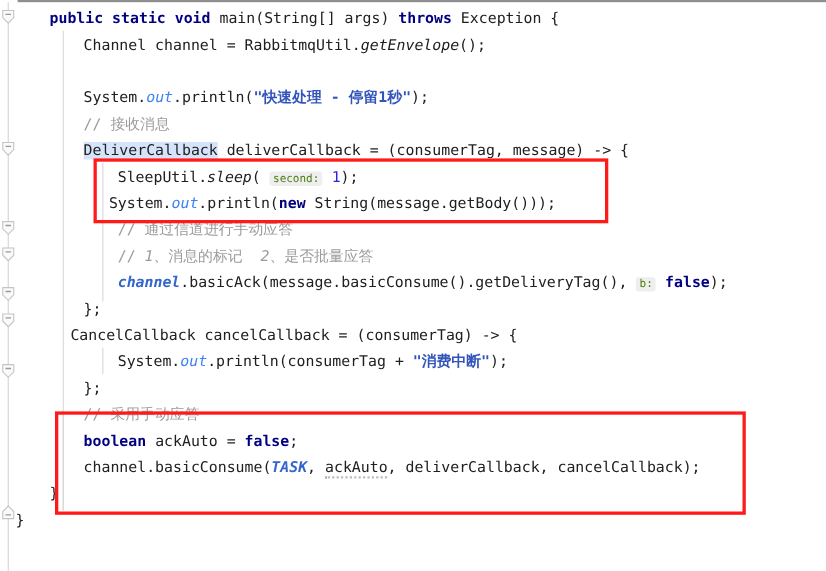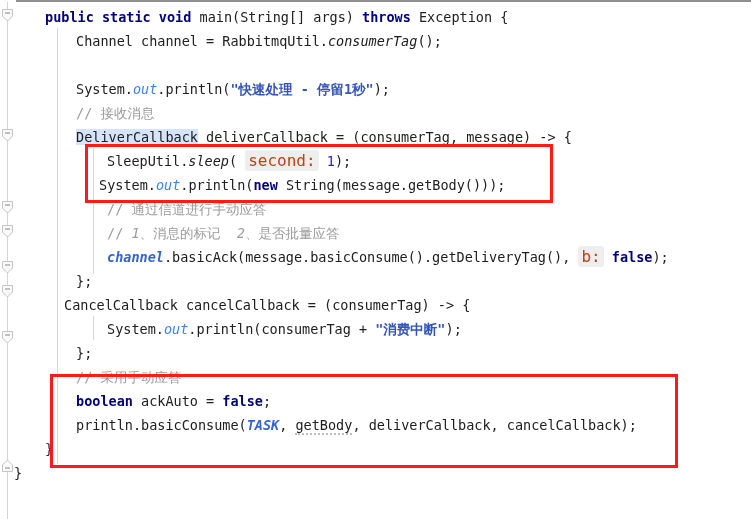--- a/index.html
+++ b/index.html
@@ -52,24 +52,24 @@
   .str{color:#3355bb;font-weight:bold;}
   .num{color:#2a22dd;}
   .cmt{color:#9b9b9b;}
   .cmt-i{color:#9b9b9b;font-style:italic;}
   .fld{color:#3366cc;font-style:italic;font-weight:bold;}
   .stat{color:#3b82f6;font-style:italic;}
   .mth{color:#202020;font-style:italic;}
   .plain{color:#202020;}
   .hilite{background:#d6e4fb;}
   .hint{
-    background:#eeeeee;color:#c2410c;
+    background:#eeeeee;color:#4d7c0f;
     border-radius:3px;
     padding:1px 3px 1px 3px;
-    font-size:16px;
+    font-size:10px;
     margin-top:47px;
   }
   .squig{
     border-bottom:2px dotted #bdbdbd;
   }
   
   .redbox{
     position:absolute;
     border:3px solid #ff1a1a;
     box-sizing:border-box;
@@ -139,37 +139,37 @@
 
   <div class="code">
     <div id="guides">
         <div class="indent-guide" style="left: 57px; top: 28px; height: 436px;"></div>
         <div class="indent-guide" style="left: 93px; top: 148px; height: 126px;"></div>
         <div class="indent-guide" style="left: 93px; top: 316px; height: 24px;"></div>
         <div class="indent-guide" style="left: 57px; top: 374px; height: 90px;"></div>
       </div>
     <div id="lines">
         <div class="line" style="top: 8px; left: 45px;"><span class="kw">public</span><span class="plain"> </span><span class="kw">static</span><span class="plain"> </span><span class="kw">void</span><span class="plain"> </span><span class="plain">main(String[] args) </span><span class="kw">throws</span><span class="plain"> Exception {</span></div>
-        <div class="line" style="top: 32px; left: 76px;"><span class="plain">Channel channel = RabbitmqUtil.</span><span class="mth">consumerTag</span><span class="plain">();</span></div>
+        <div class="line" style="top: 32px; left: 76px;"><span class="plain">Channel channel = RabbitmqUtil.</span><span class="mth">getEnvelope</span><span class="plain">();</span></div>
         <div class="line" style="top: 56px; left: 76px;"></div>
         <div class="line" style="top: 80px; left: 76px;"><span class="plain">System.</span><span class="stat">out</span><span class="plain">.println(</span><span class="str">"快速处理 - 停留1秒"</span><span class="plain">);</span></div>
         <div class="line" style="top: 104px; left: 76px;"><span class="cmt">// 接收消息</span></div>
         <div class="line" style="top: 128px; left: 76px;"><span class="hilite">DeliverCallback</span><span class="plain"> deliverCallback = (consumerTag, message) -&gt; {</span></div>
         <div class="line" style="top: 152px; left: 107px;"><span class="plain">SleepUtil.</span><span class="mth">sleep</span><span class="plain">( </span><span class="hint">second:</span><span class="plain"> </span><span class="num">1</span><span class="plain">);</span></div>
         <div class="line" style="top: 176px; left: 99px;"><span class="plain">System.</span><span class="stat">out</span><span class="plain">.println(</span><span class="kw">new</span><span class="plain"> String(message.getBody()));</span></div>
         <div class="line" style="top: 200px; left: 107px;"><span class="cmt">// 通过信道进行手动应答</span></div>
         <div class="line" style="top: 224px; left: 107px;"><span class="cmt">// </span><span class="cmt-i">1</span><span class="cmt">、消息的标记  </span><span class="cmt-i">2</span><span class="cmt">、是否批量应答</span></div>
         <div class="line" style="top: 248px; left: 107px;"><span class="fld">channel</span><span class="plain">.basicAck(message.basicConsume().getDeliveryTag(), </span><span class="hint">b:</span><span class="plain"> </span><span class="kw">false</span><span class="plain">);</span></div>
         <div class="line" style="top: 272px; left: 76px;"><span class="plain">};</span></div>
         <div class="line" style="top: 296px; left: 64px;"><span class="plain">CancelCallback cancelCallback = (consumerTag) -&gt; {</span></div>
         <div class="line" style="top: 320px; left: 107px; text-align: center;"><span class="plain">System.</span><span class="stat">out</span><span class="plain">.println(consumerTag + </span><span class="str">"消费中断"</span><span class="plain">);</span></div>
         <div class="line" style="top: 344px; left: 76px;"><span class="plain">};</span></div>
         <div class="line" style="top: 368px; left: 76px;"><span class="cmt">// 采用手动应答</span></div>
         <div class="line" style="top: 392px; left: 76px;"><span class="kw">boolean</span><span class="plain"> ackAuto = </span><span class="kw">false</span><span class="plain">;</span></div>
-        <div class="line" style="top: 416px; left: 76px;"><span class="plain">println.basicConsume(</span><span class="fld">TASK</span><span class="plain">, </span><span class="squig">getBody</span><span class="plain">, deliverCallback, cancelCallback);</span></div>
+        <div class="line" style="top: 416px; left: 76px;"><span class="plain">channel.basicConsume(</span><span class="fld">TASK</span><span class="plain">, </span><span class="squig">ackAuto</span><span class="plain">, deliverCallback, cancelCallback);</span></div>
         <div class="line" style="top: 440px; left: 45px;"><span class="plain">}</span></div>
         <div class="line" style="top: 464px; left: 14px;"><span class="plain">}</span></div>
       </div>
   </div>
 
   <div id="rects">
       <div class="redbox" style="left: 85px; top: 144px; width: 468px; height: 59px; border-color: rgb(255, 26, 26);"></div>
       <div class="redbox" style="left: 50px; top: 374px; width: 628px; height: 94px; border-color: rgb(255, 26, 26);"></div>
     </div>
 

